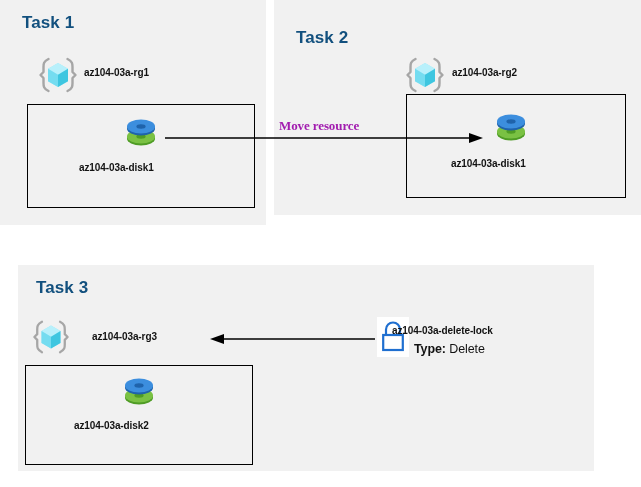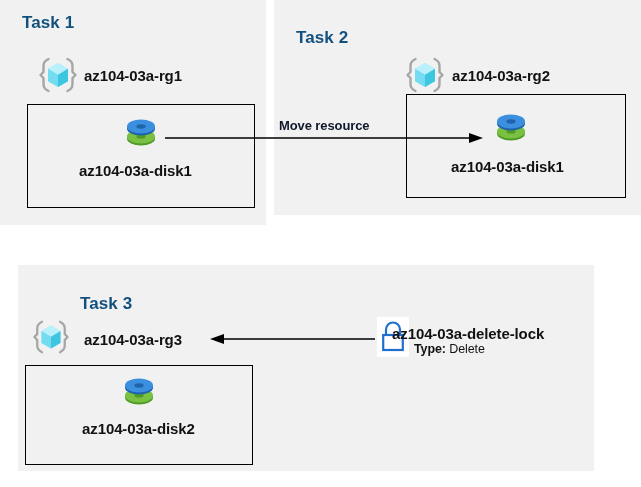--- a/index.html
+++ b/index.html
@@ -33,43 +33,44 @@
 
   .inner-box {
     position: absolute;
     border: 1.5px solid #000000;
     background: transparent;
     box-sizing: border-box;
   }
 
   .node-label {
     position: absolute;
-    font-size: 15px;
+    font-size: 10px;
     font-weight: bold;
     color: #121212;
     white-space: nowrap;
     letter-spacing: -0.1px;
   }
 
   .sub-label {
     position: absolute;
     font-size: 12.5px;
     color: #121212;
     white-space: nowrap;
     letter-spacing: -0.1px;
   }
   .sub-label b { font-weight: bold; text-align: right; }
 
   .edge-label {
     position: absolute;
     font-size: 13px;
     font-weight: bold;
-    color: #0f172a;
+    color: #a21caf;
     white-space: nowrap;
     letter-spacing: -0.1px;
+    font-family: Liberation Serif, serif;
   }
 
   .icon {
     position: absolute;
     display: block;
   }
 
   .arrow-svg {
     position: absolute;
     overflow: visible;
@@ -147,34 +148,34 @@
 <div class="edge-label" style="left:279px; top:118px;">Move resource</div>
 
 <svg class="arrow-svg" style="left:165px; top:128px;" width="320" height="20" viewBox="0 0 320 20" xmlns="http://www.w3.org/2000/svg">
   <line x1="0" y1="10" x2="308" y2="10" stroke="#000000" stroke-width="1.6"></line>
   <polygon points="318,10 304,5 304,15" fill="#000000"></polygon>
 </svg>
 
 <div class="panel" style="left:18px; top:265px; width:576px; height:206px;">
 </div>
 
-<div class="panel-title" style="left:36px; top:294px;margin-left:44px;">Task 3</div>
+<div class="panel-title" style="left:36px; top:278px;">Task 3</div>
 
 <span class="icon" style="left:32px; top:318px; width:38px; height:38px;">
   <svg width="38" height="38" viewBox="0 0 40 40" xmlns="http://www.w3.org/2000/svg">
     <path d="M10.5 4 C5.5 6.5 5.5 9 5.5 12 L5.5 17 L2.5 20 L5.5 23 L5.5 28 C5.5 31 5.5 33.5 10.5 36" fill="none" stroke="#a6a6a6" stroke-width="2.4" stroke-linecap="round" stroke-linejoin="round"></path>
     <path d="M29.5 4 C34.5 6.5 34.5 9 34.5 12 L34.5 17 L37.5 20 L34.5 23 L34.5 28 C34.5 31 34.5 33.5 29.5 36" fill="none" stroke="#a6a6a6" stroke-width="2.4" stroke-linecap="round" stroke-linejoin="round"></path>
     <polygon points="20,8 30,13.8 30,26.2 20,32 10,26.2 10,13.8" fill="#9de9f7"></polygon>
     <polygon points="20,8 30,13.8 20,19.8 10,13.8" fill="#b8f0fb"></polygon>
     <polygon points="20,19.8 30,13.8 30,26.2 20,32" fill="#3ec6e0"></polygon>
     <polygon points="10,13.8 20,19.8 20,32 10,26.2" fill="#74dcf0"></polygon>
   </svg>
 </span>
 
-<div class="node-label" style="left:84px; top:331px;">az104-03a-rg3</div>
+<div class="node-label" style="left:92px; top:331px;">az104-03a-rg3</div>
 
 <svg class="arrow-svg" style="left:210px; top:330px;" width="165" height="18" viewBox="0 0 165 18" xmlns="http://www.w3.org/2000/svg">
   <line x1="12" y1="9" x2="165" y2="9" stroke="#000000" stroke-width="1.6"></line>
   <polygon points="0,9 14,4 14,14" fill="#000000"></polygon>
 </svg>
 
 <span class="icon" style="left:377px; top:317px; width:32px; height:40px;">
   <svg width="32" height="40" viewBox="0 0 32 40" xmlns="http://www.w3.org/2000/svg">
     <rect x="0" y="0" width="32" height="40" fill="#ffffff"></rect>
     <path d="M9 18 L9 12.5 C9 8.4 12.2 5.5 16 5.5 C19.8 5.5 23 8.4 23 12.5 L23 18" fill="none" stroke="#1f6fd0" stroke-width="2.2" stroke-linecap="round"></path>
@@ -194,13 +195,13 @@
   <svg width="38" height="38" viewBox="0 0 38 38" xmlns="http://www.w3.org/2000/svg">
     <ellipse cx="19" cy="25.5" rx="14" ry="7" fill="#4f9c25"></ellipse>
     <ellipse cx="19" cy="23.5" rx="14" ry="7" fill="#7ac143"></ellipse>
     <ellipse cx="19" cy="23.5" rx="4.6" ry="2.2" fill="#4f9c25"></ellipse>
     <ellipse cx="19" cy="15.5" rx="14" ry="7" fill="#1f63ab"></ellipse>
     <ellipse cx="19" cy="13.5" rx="14" ry="7" fill="#3c8ede"></ellipse>
     <ellipse cx="19" cy="13.5" rx="4.6" ry="2.2" fill="#1f63ab"></ellipse>
   </svg>
 </span>
 
-<div class="node-label" style="left:82px; top:420px;">az104-03a-disk2</div>
+<div class="node-label" style="left:74px; top:420px;">az104-03a-disk2</div>
 
 </body></html>

